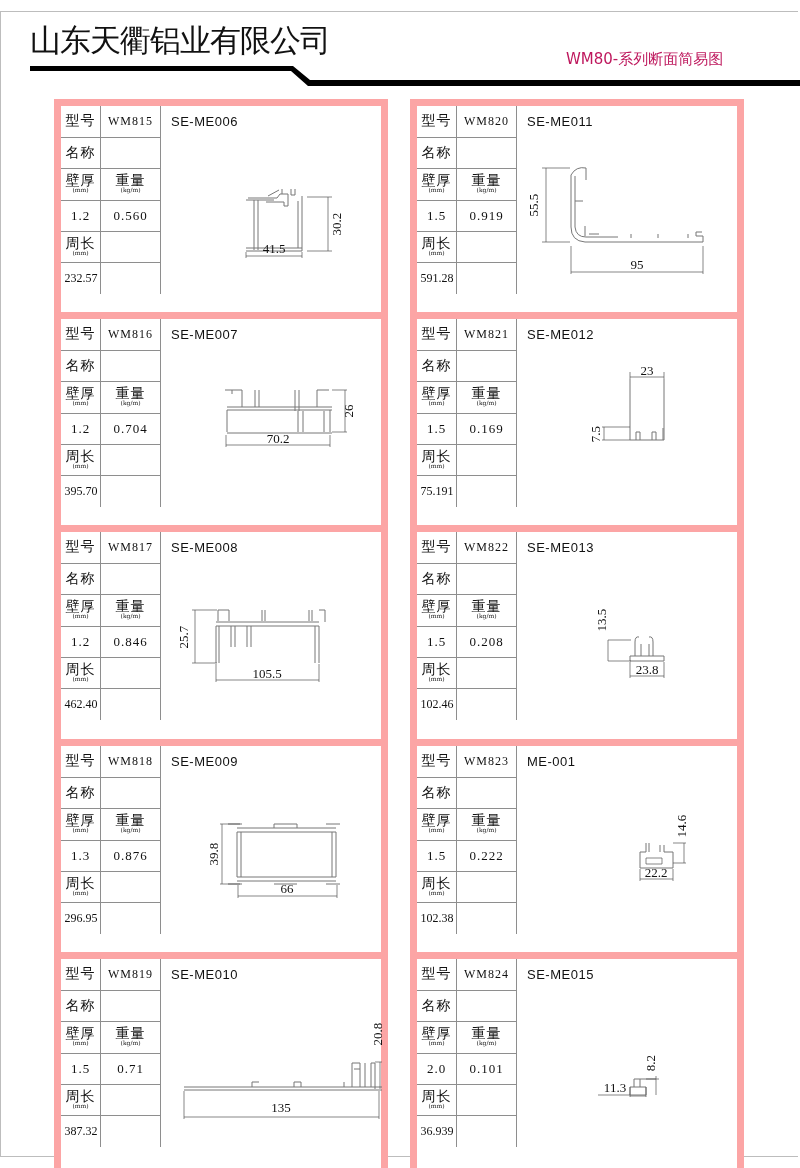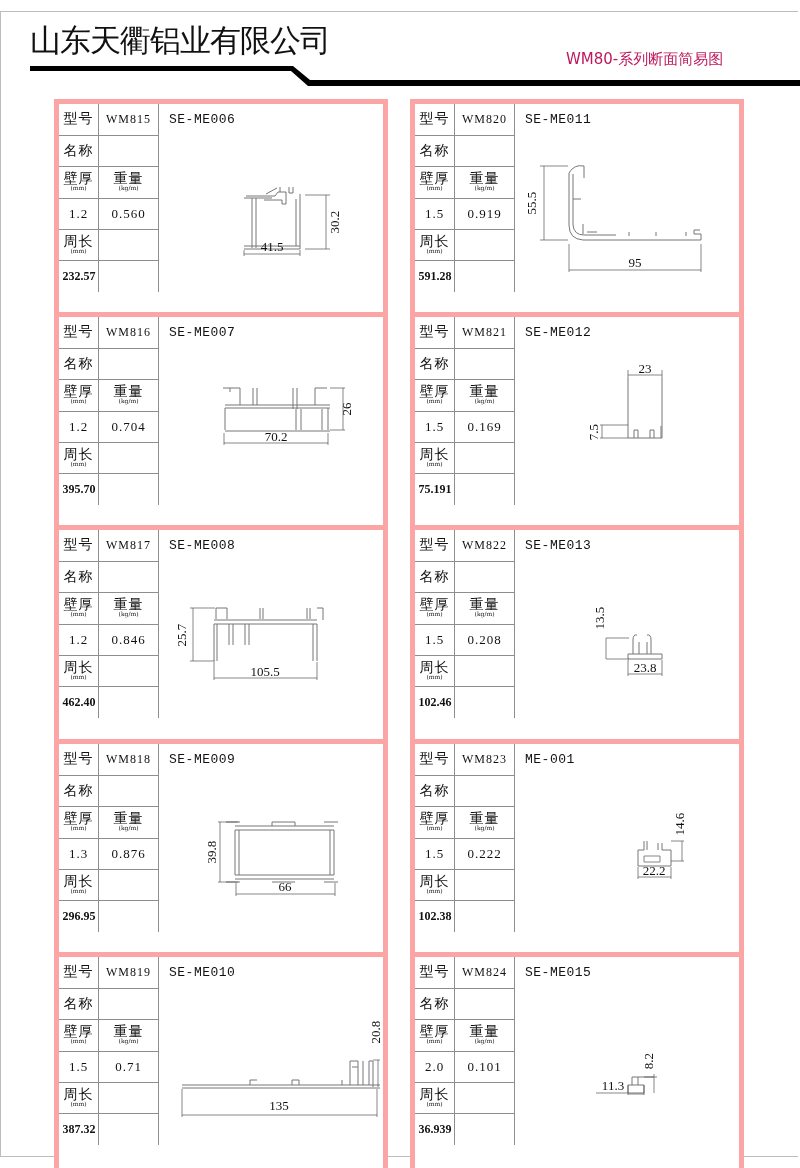--- a/index.html
+++ b/index.html
@@ -1,32 +1,32 @@
 <!DOCTYPE html>
 <html><head>
 <meta charset="utf-8">
 <style>
   html,body{margin:0;padding:0;background:#fff;}
   body{width:800px;height:1168px;position:relative;overflow:hidden;font-family:"DejaVu Serif","Liberation Serif",serif;color:#111;}
   .frame{position:absolute;left:0;top:11px;width:798px;height:1146px;border:1px solid #bdbdbd;box-sizing:border-box;border-right:none;}
   .company{position:absolute;left:30px;top:20px;font-family:"DejaVu Sans","Liberation Sans",sans-serif;font-size:31px;letter-spacing:-1px;color:#111;font-weight:normal;}
   .subtitle{position:absolute;left:566px;top:50px;font-family:"DejaVu Sans","Liberation Sans",sans-serif;font-size:15px;color:#be185d;}
   .rule-svg{position:absolute;left:0;top:60px;}
-  .card{position:absolute;width:334px;height:250px;border:5px solid #fca5a5;box-sizing:border-box;background:#fff;}
+  .card{position:absolute;width:334px;height:250px;border:7px solid #fca5a5;box-sizing:border-box;background:#fff;}
   .card table{position:absolute;left:0;top:0;border-collapse:collapse;width:100px;}
   .card td{border:1px solid #8e8e8e;height:31.4px;padding:0;text-align:center;vertical-align:middle;font-size:12px;box-sizing:border-box;}
   .card td.c1{width:40px;}
   .card td.c2{width:61px;}
   .card table{border-top:none;border-left:none;}
   .lbl{font-family:"DejaVu Serif","Liberation Serif",serif;font-size:14px;letter-spacing:1px;}
   .unit{display:block;font-size:6px;line-height:6px;margin-top:-1px;}
   .lblwrap{display:inline-block;line-height:14px;}
   .val{font-family:"Liberation Serif","DejaVu Serif",serif;font-size:13px;letter-spacing:1px;}
-  .perim{font-family:"Liberation Serif","DejaVu Serif",serif;font-size:11px;text-align:right;padding-left:1px !important;font-weight:bold;}
-  .code{position:absolute;left:110px;top:8px;font-family:Liberation Mono, monospace;font-size:13px;letter-spacing:0.5px;}
+  .perim{font-family:"Liberation Serif","DejaVu Serif",serif;font-size:11px;text-align:right;padding-left:1px !important;}
+  .code{position:absolute;left:110px;top:8px;font-family:Liberation Sans, sans-serif;font-size:13px;letter-spacing:0.5px;}
   .drawing{position:absolute;left:101px;top:0;width:233px;height:195px;text-align:right;}
   .card td:first-child{border-left:none;}
   .card tr:first-child td{border-top:none;}
   .card tr:last-child td{border-bottom:none;}
   .dim{font-family:"Liberation Serif","DejaVu Serif",serif;font-size:13px;fill:#111;}
 </style>
 </head>
 <body>
 
 <div class="frame"></div>

